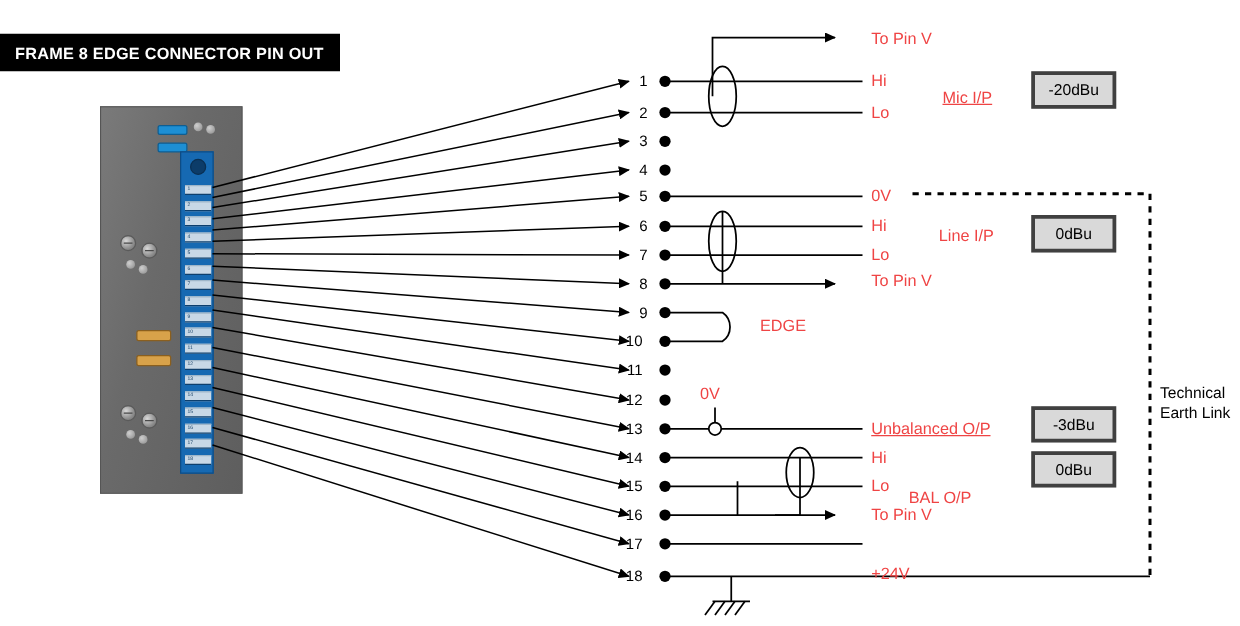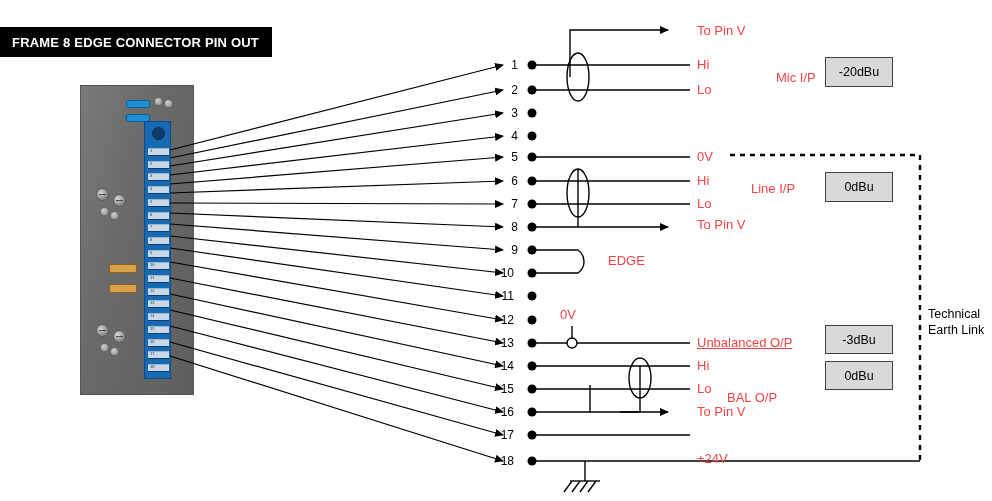--- a/index.html
+++ b/index.html
@@ -153,21 +153,21 @@
     position: absolute;
     font-size: 12px;
     color: #000000;
     white-space: nowrap;
     text-align: right;
     width: 18px;
   }
   .boxlbl {
     position: absolute;
     background: #d9d9d9;
-    border: 1px solid #404040;
+    border: 3px solid #404040;
     font-size: 12.5px;
     color: #000000;
     display: flex;
     align-items: center;
     justify-content: center;
     box-sizing: border-box;
   }
   .te-label {
     position: absolute;
     font-size: 12.5px;
@@ -386,21 +386,21 @@
   <div class="pinnum" style="left:496px;top:336px;">13</div>
   <div class="pinnum" style="left:496px;top:359px;">14</div>
   <div class="pinnum" style="left:496px;top:382px;">15</div>
   <div class="pinnum" style="left:496px;top:405px;">16</div>
   <div class="pinnum" style="left:496px;top:428px;">17</div>
   <div class="pinnum" style="left:496px;top:454px;">18</div>
 
   <div class="lbl" style="left:697px;top:24px;">To Pin V</div>
   <div class="lbl" style="left:697px;top:58px;">Hi</div>
   <div class="lbl" style="left:697px;top:83px;">Lo</div>
-  <div class="lbl" style="left:776px;top:71px;">Mic I/P</div>
+  <div class="lbl" style="left:754px;top:71px;text-decoration:underline;">Mic I/P</div>
   <div class="lbl" style="left:697px;top:150px;">0V</div>
   <div class="lbl" style="left:697px;top:174px;">Hi</div>
   <div class="lbl" style="left:697px;top:197px;">Lo</div>
   <div class="lbl" style="left:735px;top:182px;margin-left:16px;">Line I/P</div>
   <div class="lbl" style="left:697px;top:218px;">To Pin V</div>
   <div class="lbl" style="left:608px;top:254px;">EDGE</div>
   <div class="lbl" style="left:560px;top:308px;">0V</div>
   <div class="lbl" style="left:697px;top:336px;text-decoration:underline;">Unbalanced O/P</div>
   <div class="lbl" style="left:697px;top:359px;">Hi</div>
   <div class="lbl" style="left:697px;top:382px;">Lo</div>

